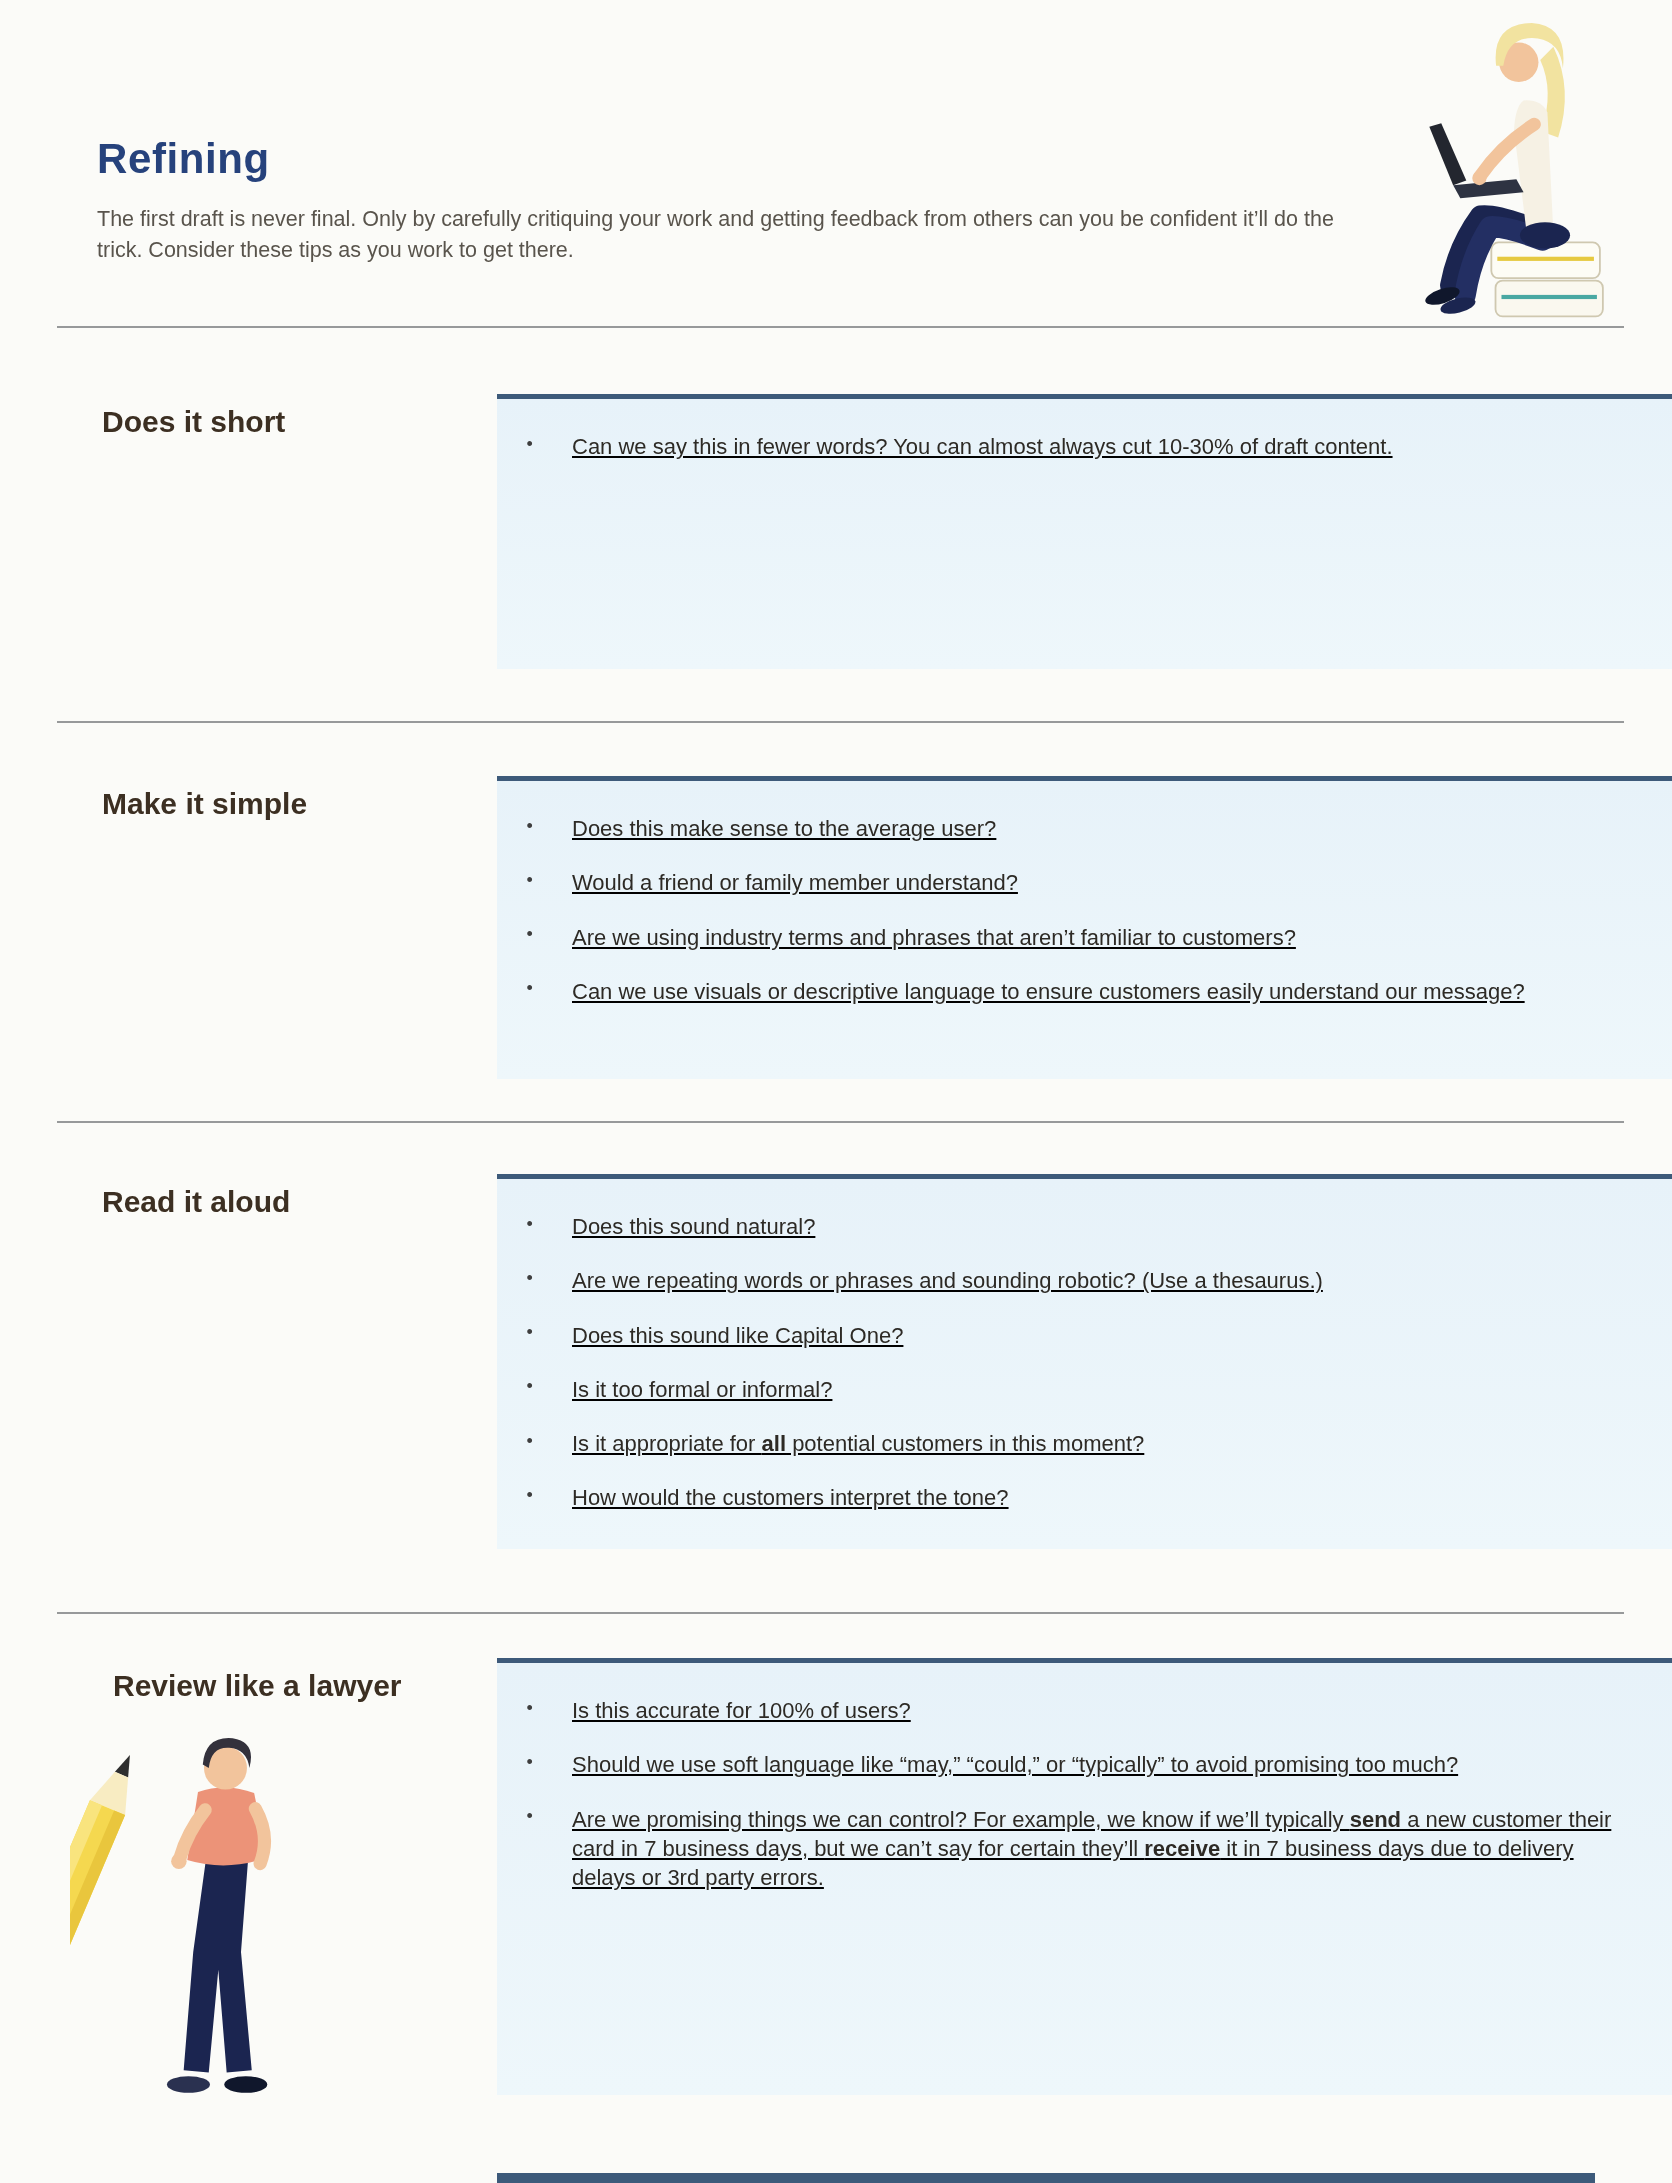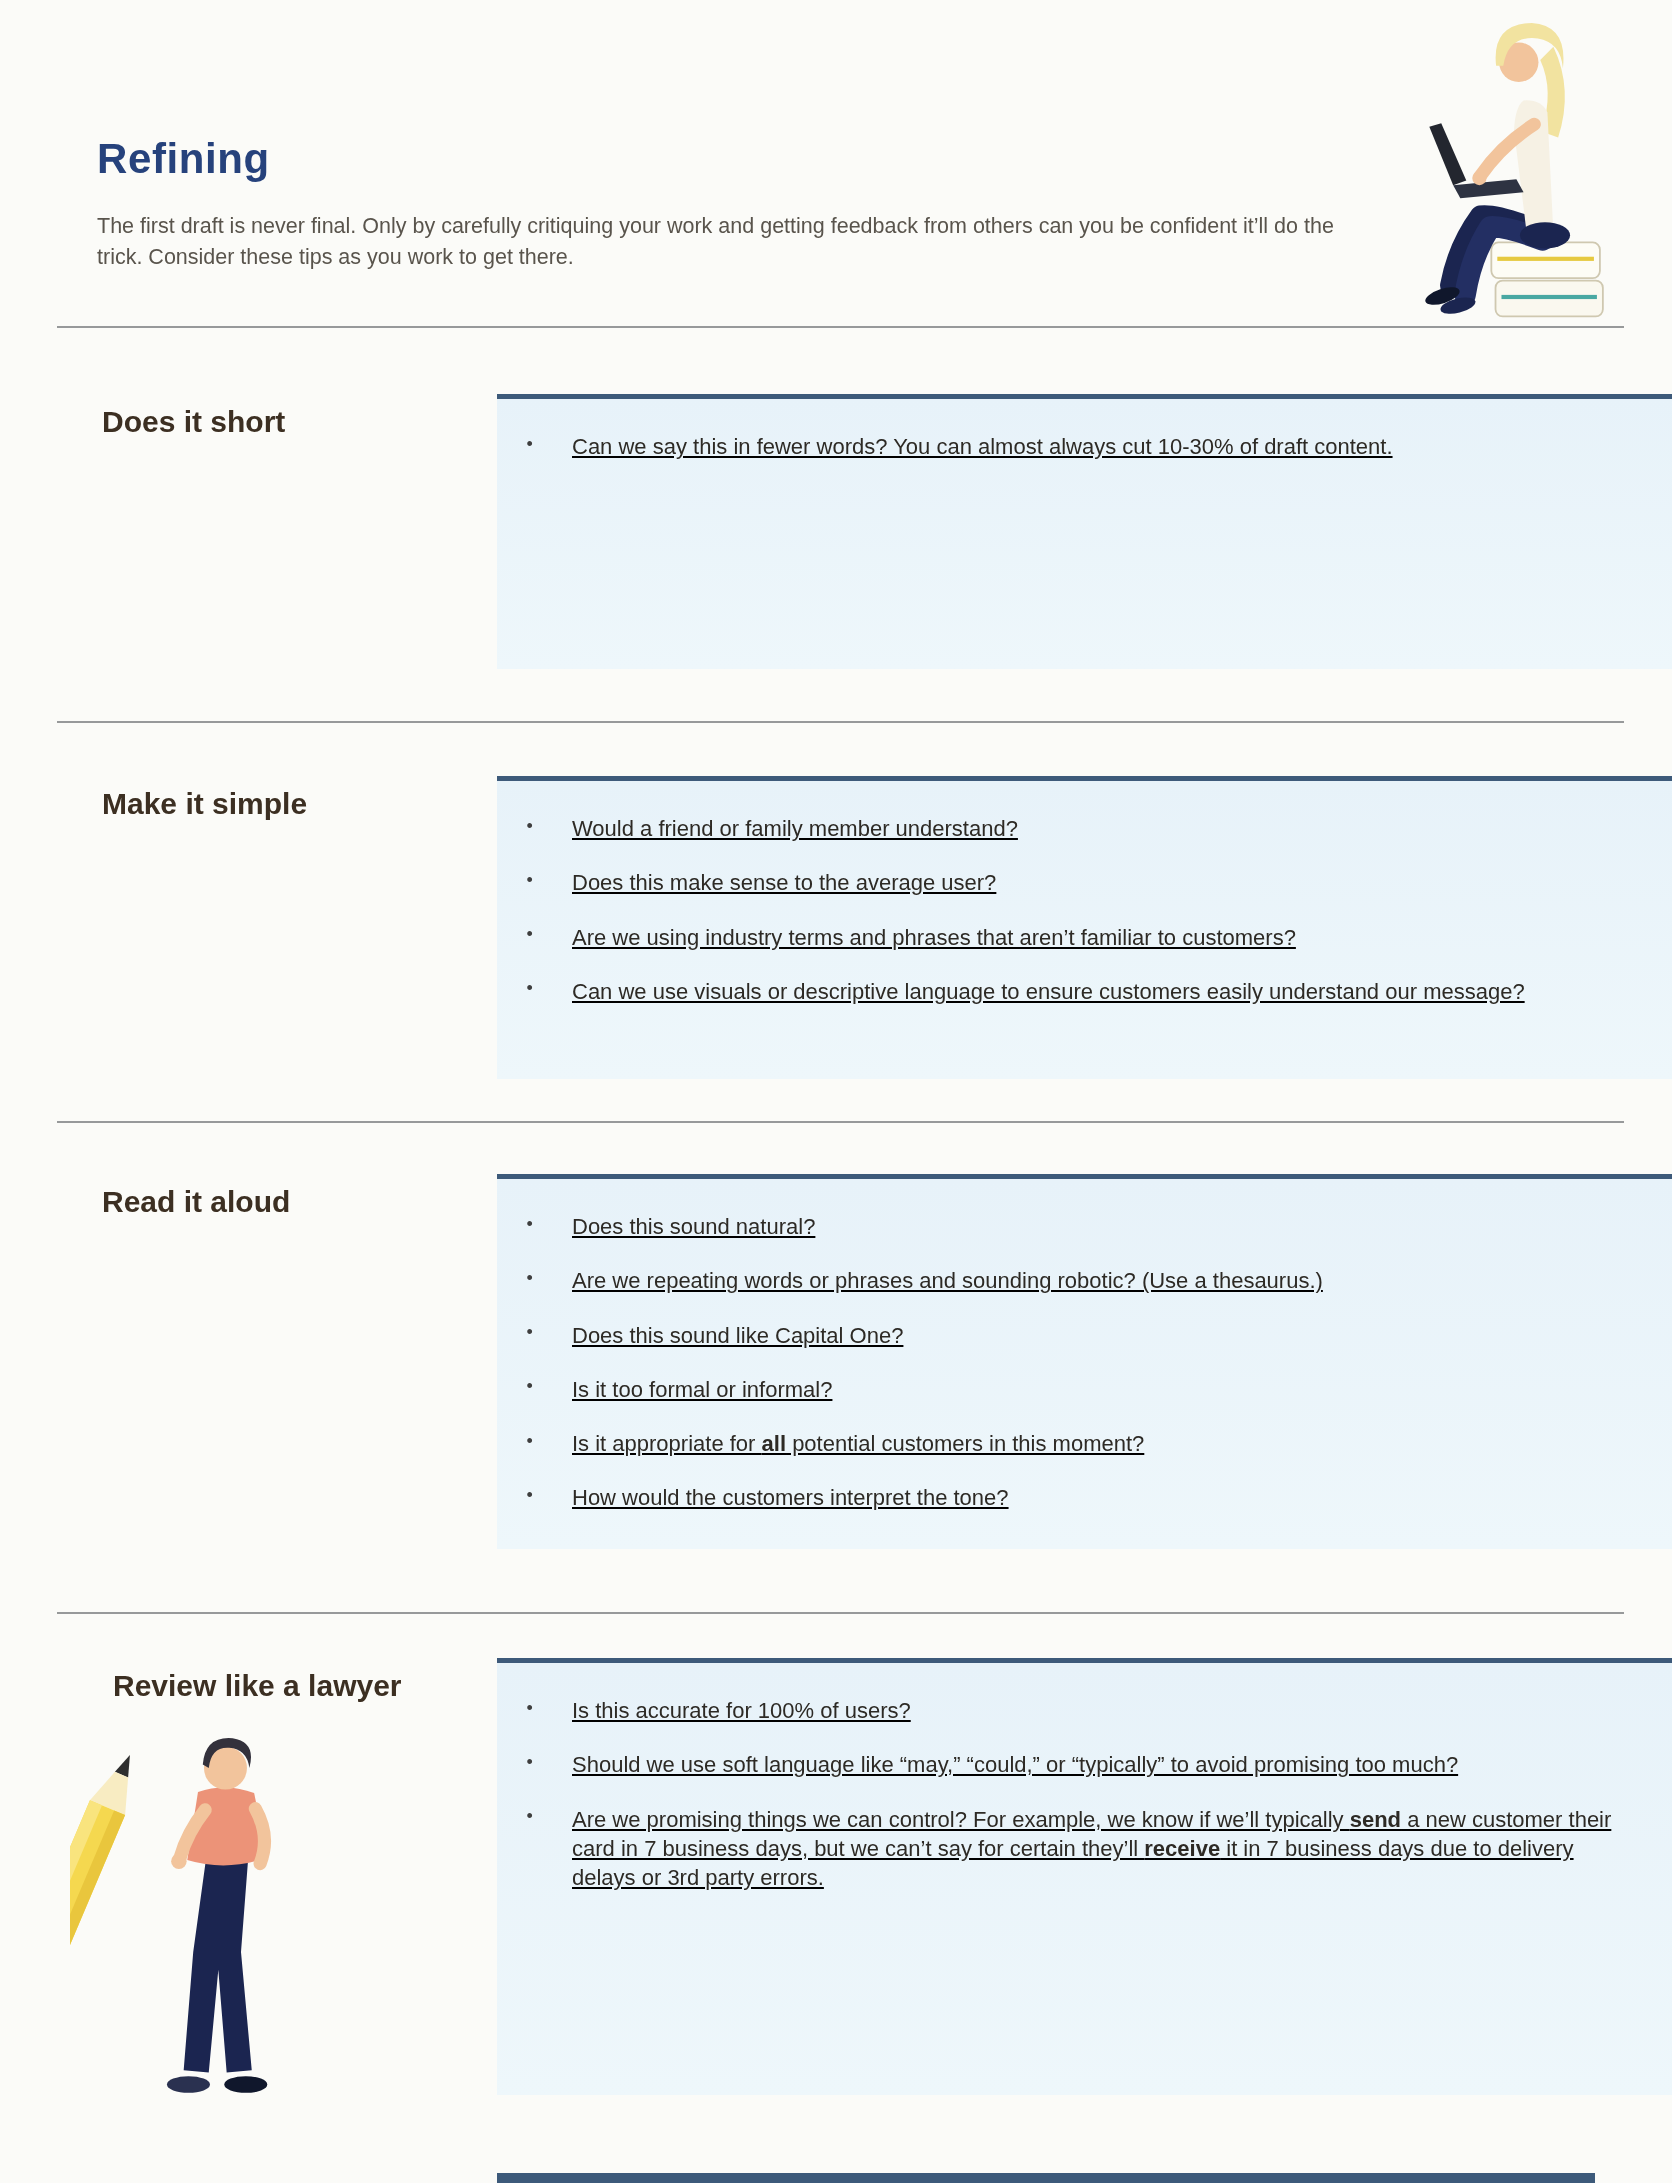--- a/index.html
+++ b/index.html
@@ -12,21 +12,20 @@
   }
   .title {
     position:absolute; left:97px; top:135px;
     font-size:42px; font-weight:700; letter-spacing:0.6px;
     color:var(--title-blue,#26427c);
   }
   .intro {
     position:absolute; left:97px; top:204px; width:1266px;
     font-size:21.5px; line-height:1.42;
     color:var(--muted-text,#59544c);
-    margin-top:7px;
   }
   .divider {
     position:absolute; left:57px; width:1567px; height:1.8px;
     background:var(--divider,#97999a);
   }
   .section { position:absolute; left:0; width:1673px; }
   .section h2 {
     position:absolute; top:10.7px; left:102px;
     font-size:30px; font-weight:700;
     color:var(--heading-color,#3c2f22);
@@ -76,22 +75,22 @@
       <ul class="bullets">
           <li><span>Can we say this in fewer words? You can almost always cut 10-30% of draft content.</span></li>
         </ul>
     </div>
   </section>
 
   <section class="section" style="top:776px">
     <h2>Make it simple</h2>
     <div class="callout" style="min-height:303px">
       <ul class="bullets">
+          <li><span>Does this make sense to the average user?</span></li>
           <li><span>Would a friend or family member understand?</span></li>
-          <li><span>Does this make sense to the average user?</span></li>
           <li><span>Are we using industry terms and phrases that aren’t familiar to customers?</span></li>
           <li><span>Can we use visuals or descriptive language to ensure customers easily understand our message?</span></li>
         </ul>
     </div>
   </section>
 
   <section class="section" style="top:1174px">
     <h2>Read it aloud</h2>
     <div class="callout" style="min-height:358px">
       <ul class="bullets">

